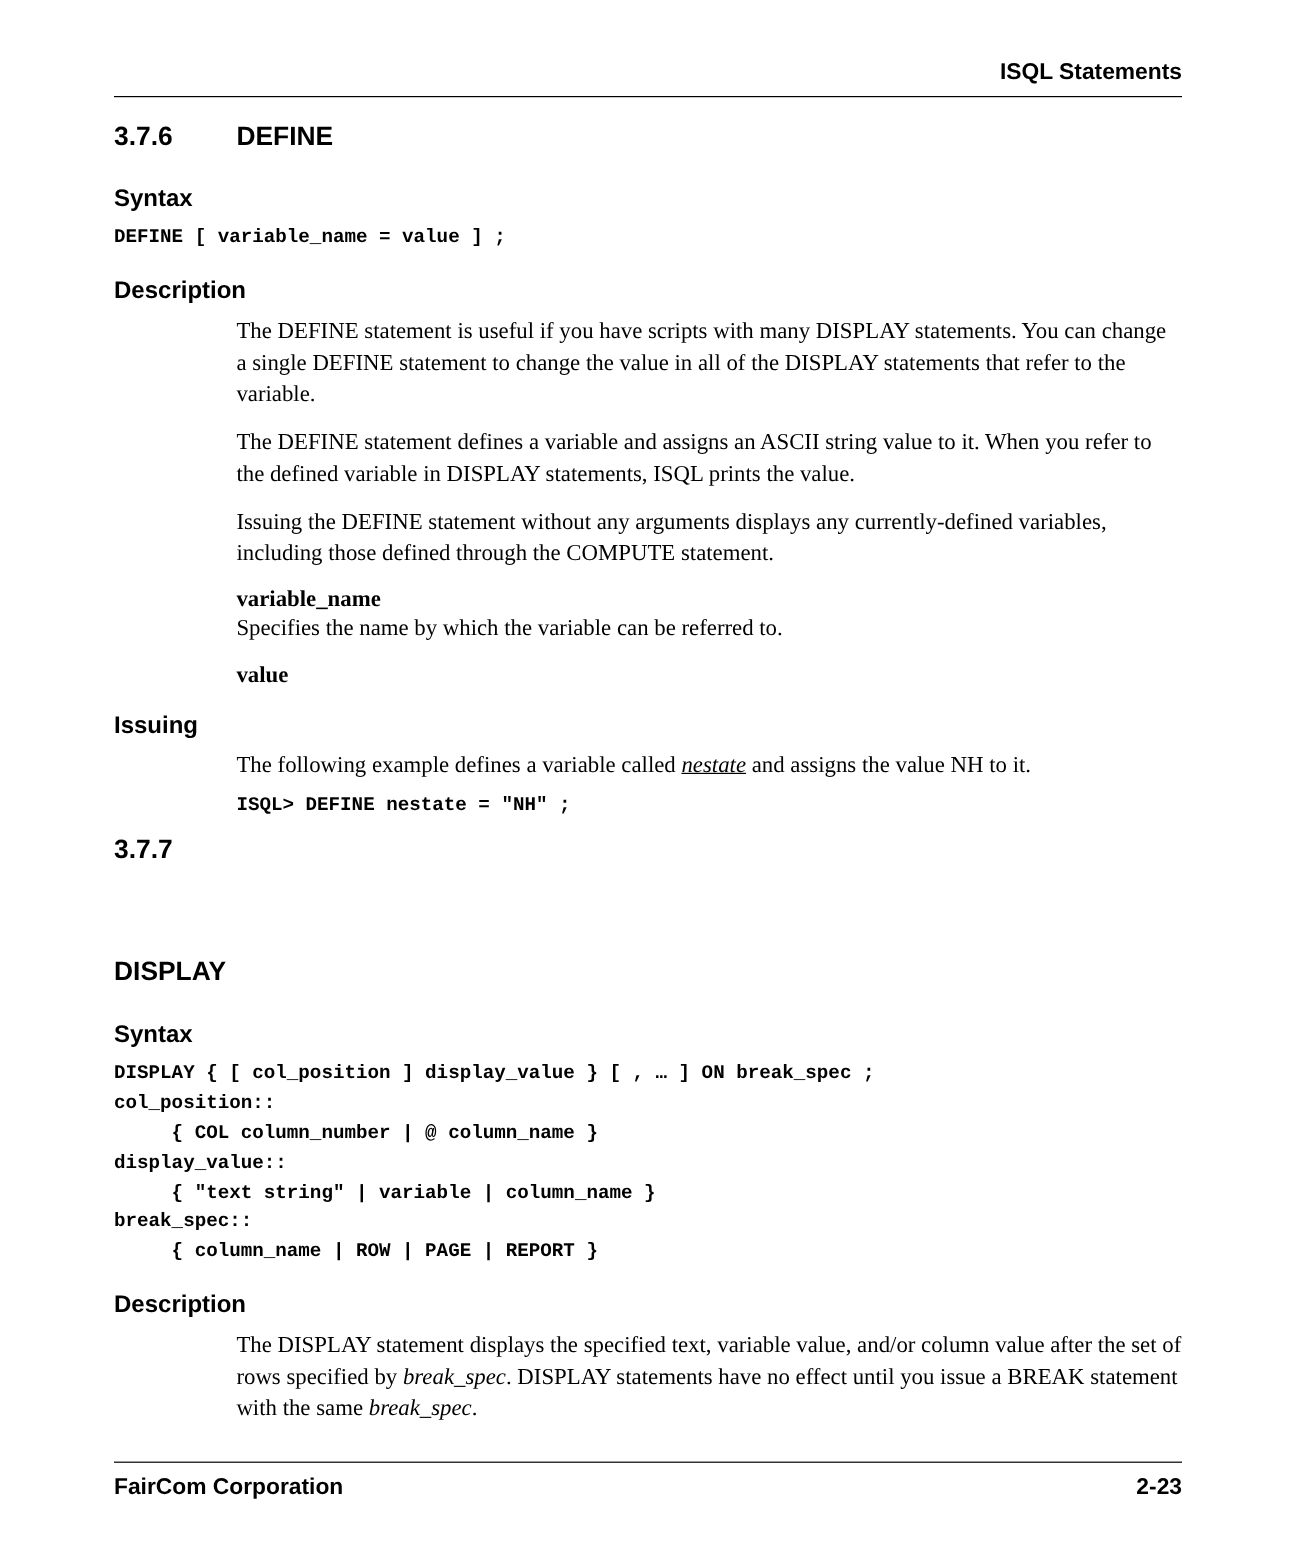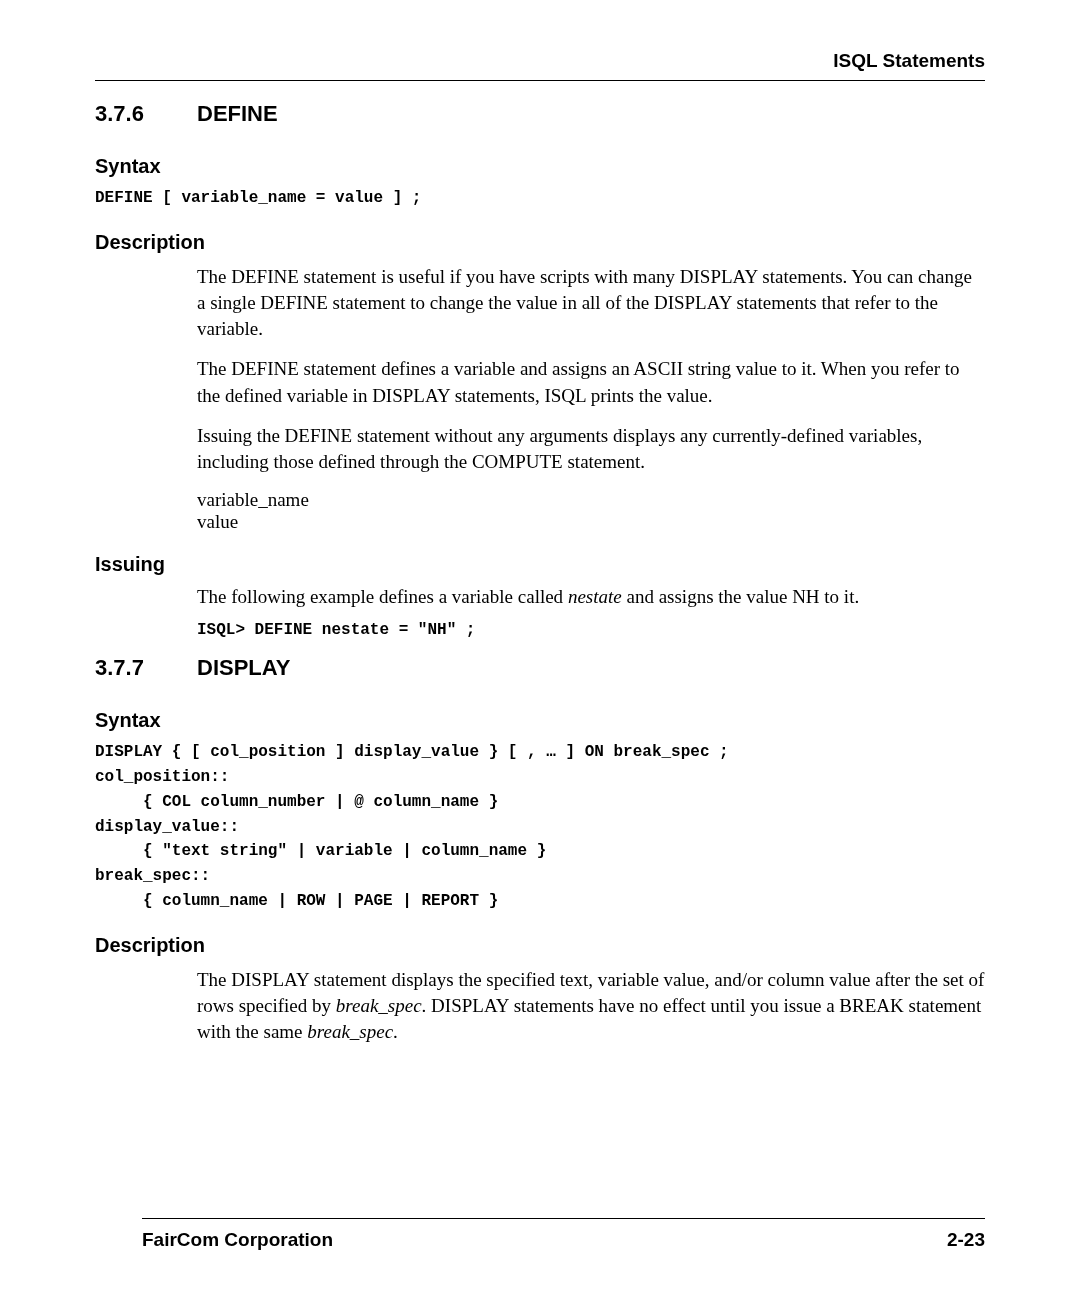--- a/index.html
+++ b/index.html
@@ -45,36 +45,36 @@
     line-height: 1.55;
     margin: 4px 0 12px 0;
     font-weight: bold;
   }
   .para {
     font-size: 19px;
     line-height: 1.38;
     margin: 10px 0 14px 0;
   }
   .arg-name {
-    font-weight: normal;
+    font-weight: bold;
     font-size: 19px;
+    margin-top: 10px;
   }
   .arg-body {
     font-size: 19px;
     line-height: 1.38;
     margin-bottom: 14px;
   }
   .ex-intro { font-size: 19px; margin: 10px 0 10px 0; }
-  .ex-intro .ital { font-style: italic; }
+  .ex-intro .ital { font-style: italic; text-decoration: underline; }
   .desc2 .ital { font-style: italic; }
   .footer-wrap {
     position: absolute;
     left: 95px; right: 95px;
     bottom: 45px;
-    margin-left: 47px;
   }
   .footer-rule {
     border: none;
     border-top: 1.5px solid #000;
     margin-bottom: 10px;
   }
   .footer-line {
     display: flex;
     justify-content: space-between;
     font-family: Arial, Helvetica, sans-serif;
@@ -100,32 +100,33 @@
 
   <div class="h-desc">Description</div>
   <div class="body-indent">
     <p class="para">The DEFINE statement is useful if you have scripts with many DISPLAY statements. You can change a single DEFINE statement to change the value in all of the DISPLAY statements that refer to the variable.</p>
     <p class="para">The DEFINE statement defines a variable and assigns an ASCII string value to it. When you refer to the defined variable in DISPLAY statements, ISQL prints the value.</p>
     <p class="para">Issuing the DEFINE statement without any arguments displays any currently-defined variables, including those defined through the COMPUTE statement.</p>
   </div>
 
   <div class="body-indent">
     <div class="arg-name">variable_name</div>
+    <div class="arg-body">Specifies the name by which the variable can be referred to.</div>
     <div class="arg-name">value</div>
   </div>
 
   <div class="h-example">Issuing</div>
   <div class="body-indent">
     <p class="ex-intro">
       <span>The following example defines a variable called </span><span class="ital">nestate</span><span> and assigns the value NH to it.</span>
     </p>
     <div class="code">ISQL&gt; DEFINE nestate = "NH" ;</div>
   </div>
 
-  <div class="h-num-title" style="margin-top:8px;">
+  <div class="h-num-title" style="margin-top:8px;flex-direction:column;">
     <span class="num">3.7.7</span>
     <span>DISPLAY</span>
   </div>
 
   <div class="h-syntax">Syntax</div>
   <div class="body-indent code">DISPLAY { [ col_position ] display_value } [ , … ] ON break_spec ;
 col_position::
      { COL column_number | @ column_name }
 display_value::
      { "text string" | variable | column_name }

